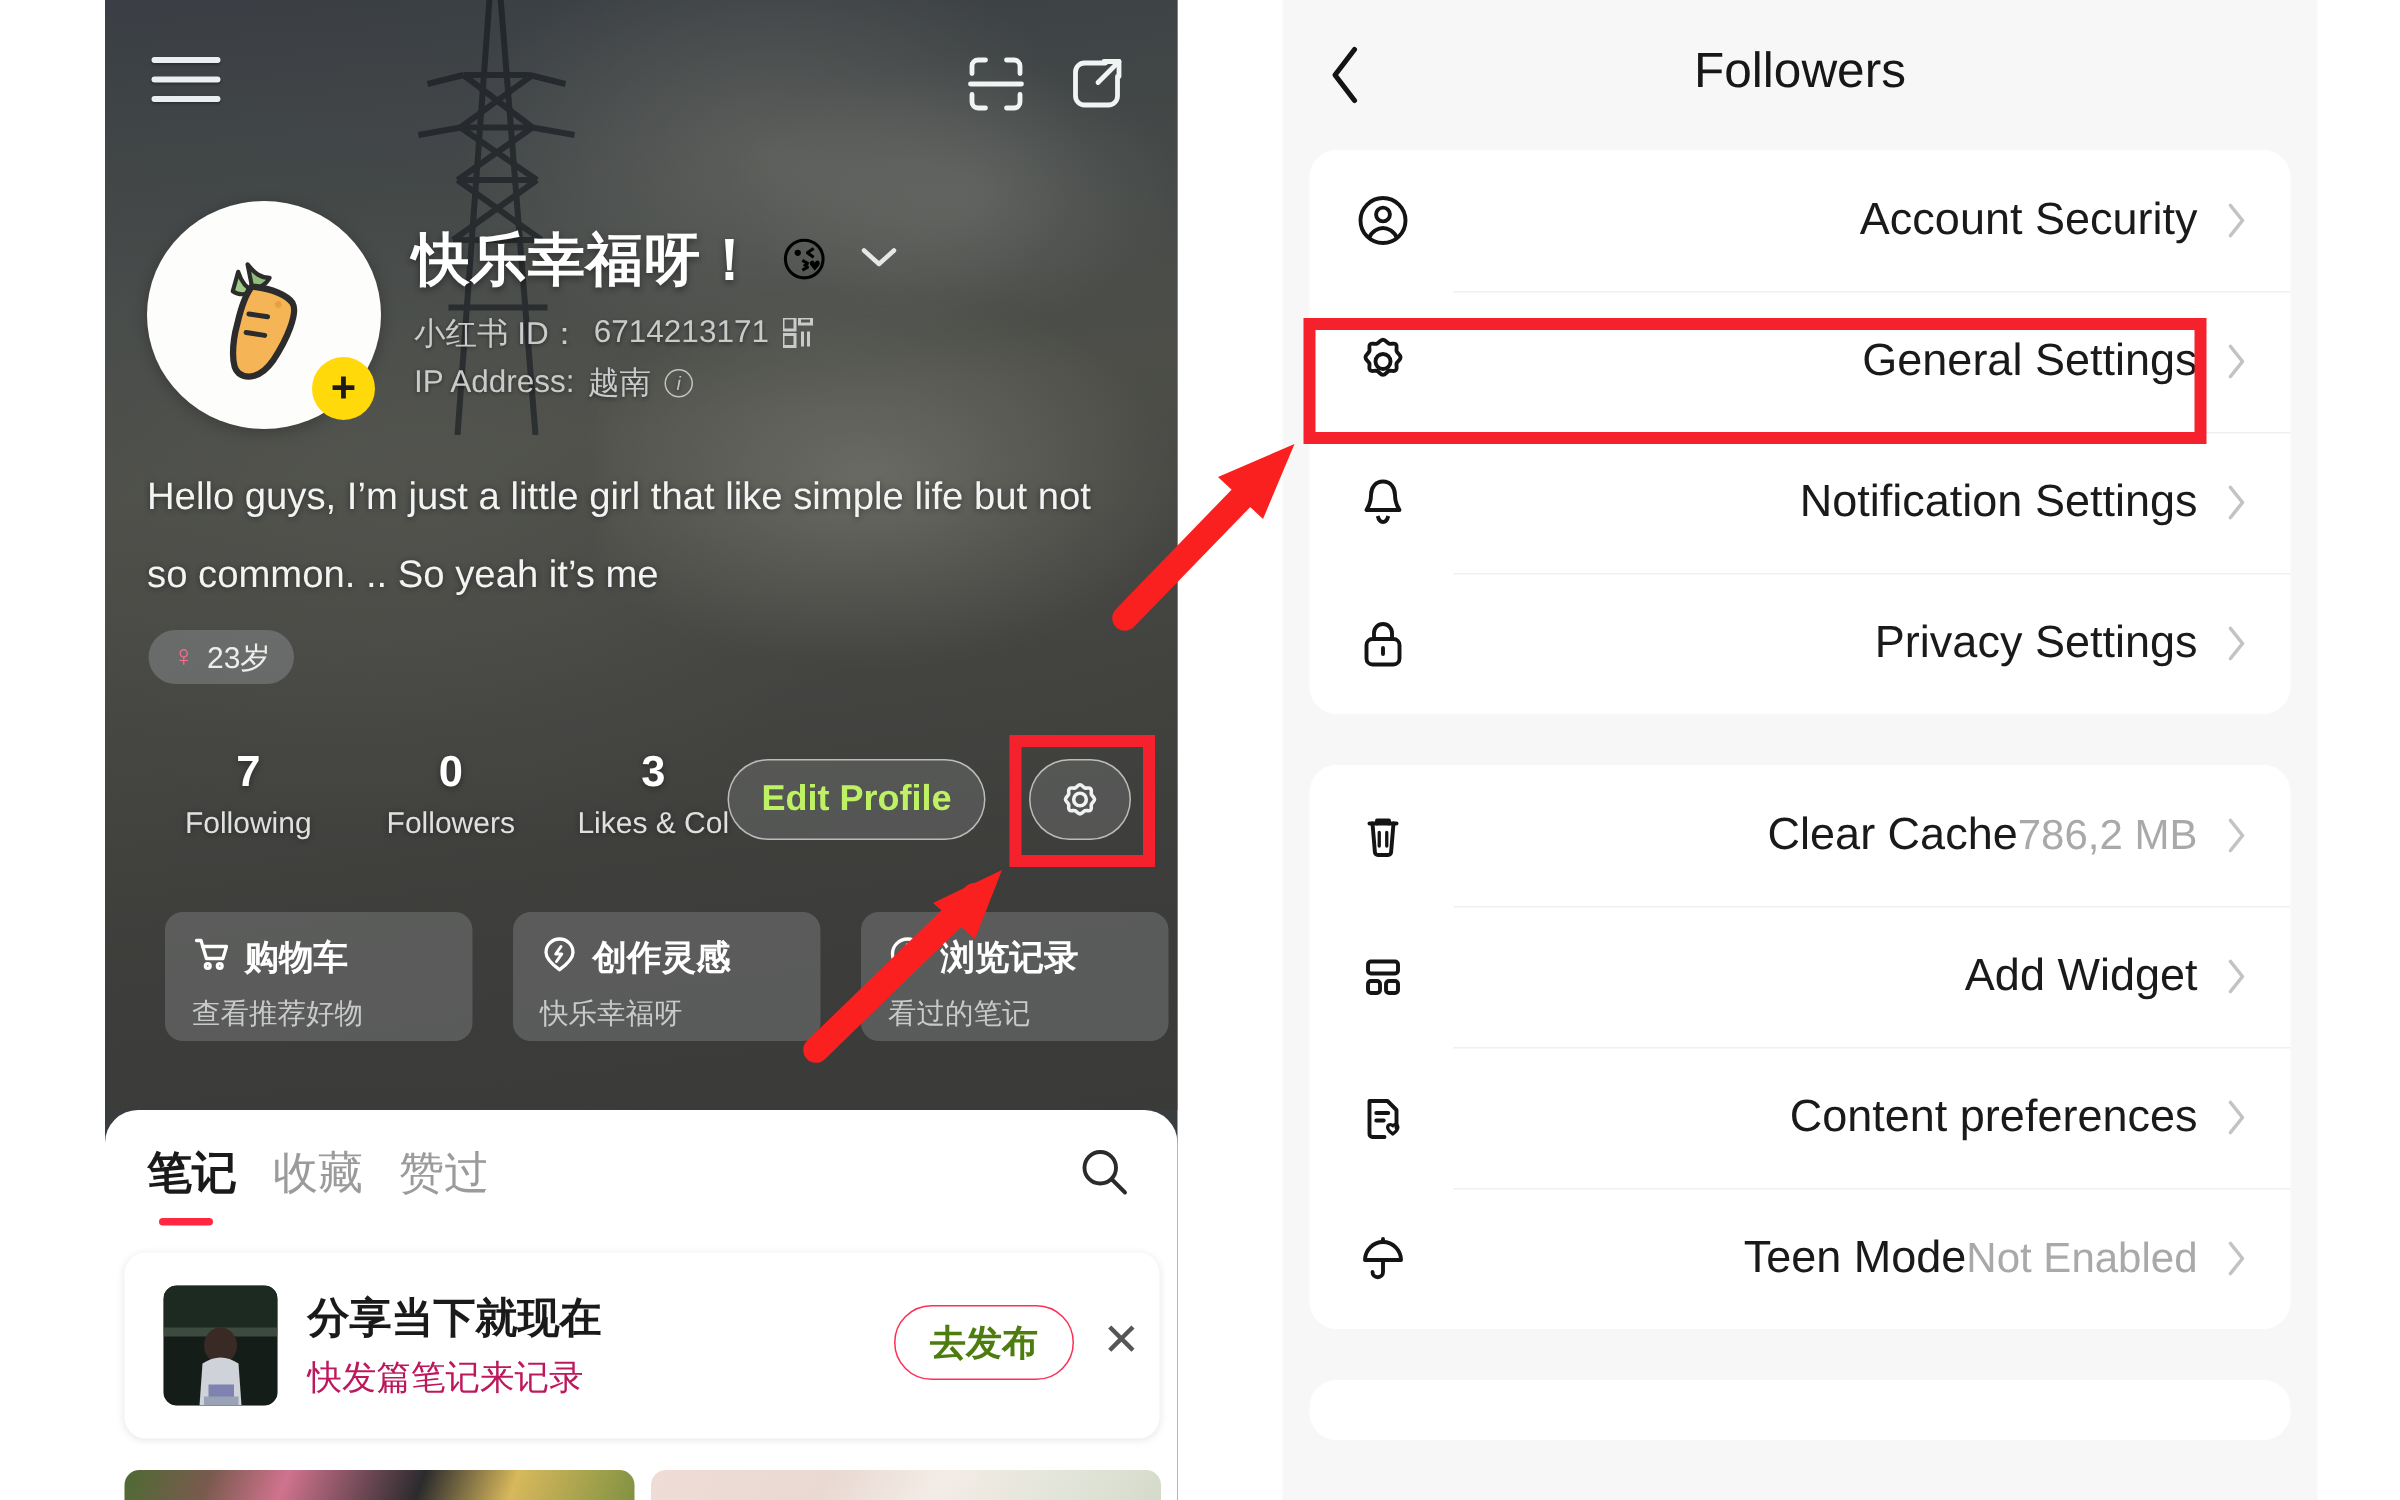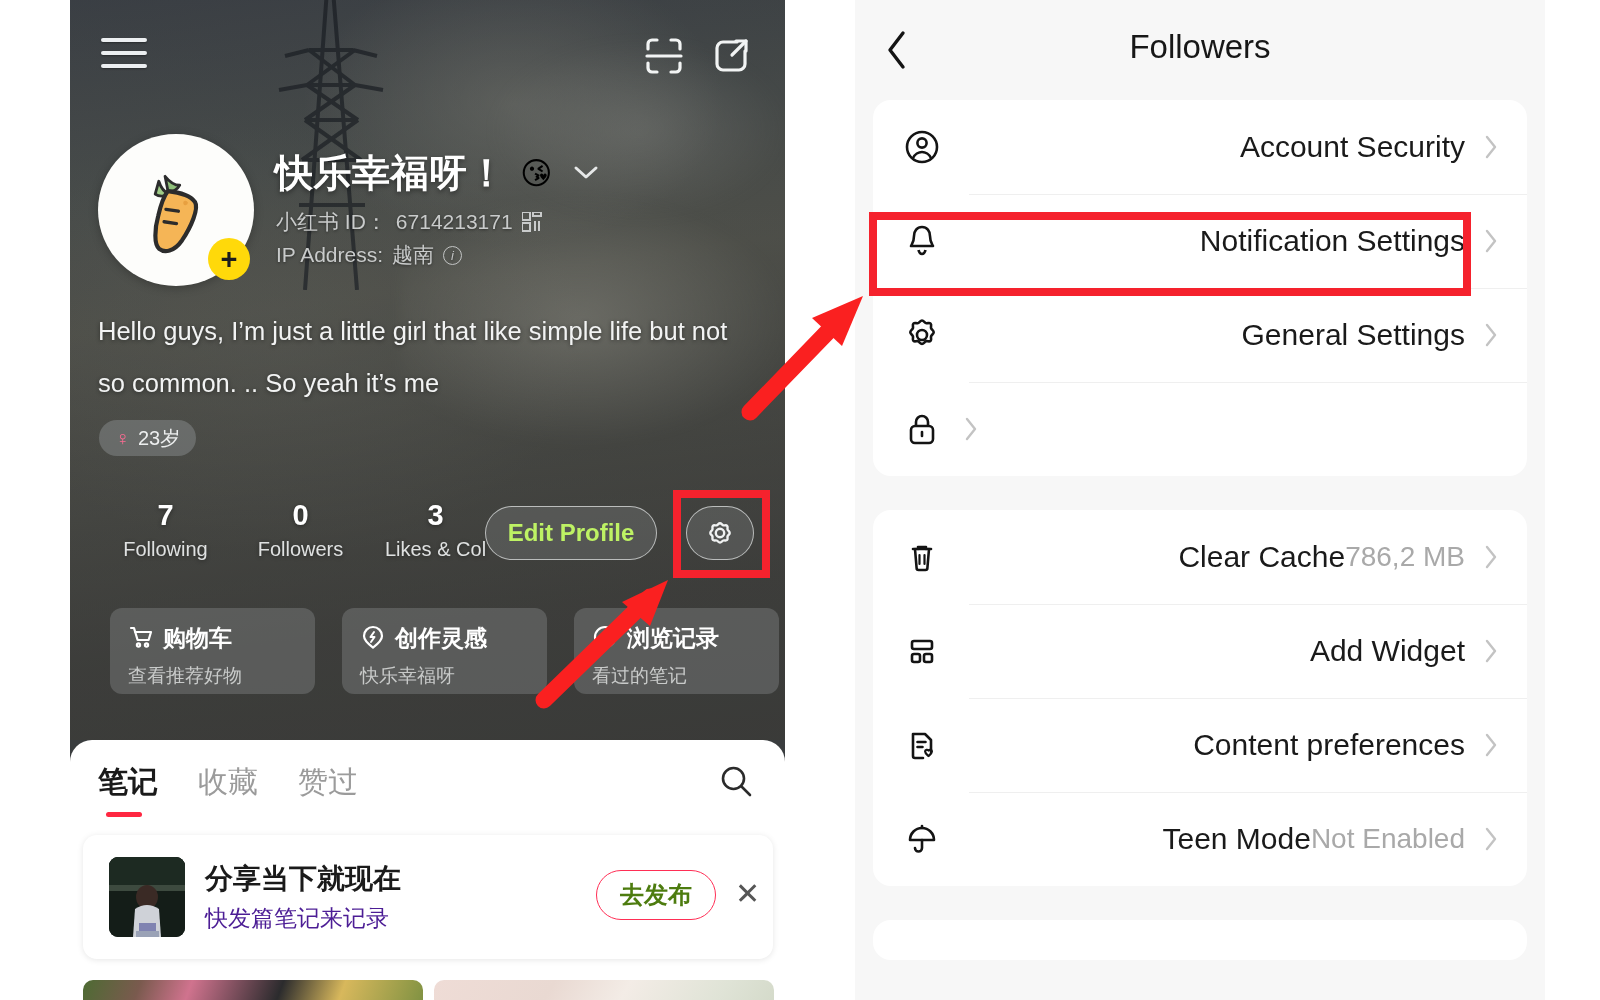--- a/index.html
+++ b/index.html
@@ -133,39 +133,39 @@
   }
   .qcard-top { display: flex; align-items: center; gap: 9px; }
   .qcard-title { font-size: 23px; font-weight: bold; color: #fff; }
   .qcard-sub { font-size: 19px; color: #c8cac9; margin-top: 9px; }
 
   
   .sheet {
     position: absolute; left: 0; top: 740px; width: 715px; height: 260px;
     background: #fff; border-radius: 22px 22px 0 0;
   }
-  .tabs { position: absolute; left: 28px; top: 22px; display: flex; gap: 40px; align-items: baseline; }
+  .tabs { position: absolute; left: 28px; top: 22px; display: flex; gap: 24px; align-items: baseline; }
   .tab { font-size: 30px; color: #9b9b9b; cursor: pointer; position: relative; }
   .tab.active { color: #1a1a1a; font-weight: bold; }
   .tab.active::after {
     content: ""; position: absolute; left: 8px; bottom: -14px; width: 36px; height: 5px;
     border-radius: 3px; background: #ff2741;
   }
   .tab-search { position: absolute; right: 30px; top: 22px; cursor: pointer; }
 
   .publish-card {
     position: absolute; left: 13px; top: 95px; width: 690px; height: 124px;
     background: #fff; border-radius: 14px; box-shadow: 0 1px 6px rgba(0,0,0,.10);
   }
   .pub-thumb {
     position: absolute; left: 26px; top: 22px; width: 76px; height: 80px; border-radius: 9px;
     overflow: hidden; background: #1c2420;
   }
   .pub-title { position: absolute; left: 122px; top: 25px; font-size: 28px; font-weight: bold; color: #1a1a1a; }
-  .pub-sub { position: absolute; left: 122px; top: 68px; font-size: 23px; color: #4c1d95; }
+  .pub-sub { position: absolute; left: 122px; top: 68px; font-size: 23px; color: #be185d; }
   .pub-btn {
     position: absolute; left: 513px; top: 35px; width: 120px; height: 50px;
     border: 1.6px solid #ff2e55; border-radius: 25px;
     display: flex; align-items: center; justify-content: center;
     font-size: 24px; font-weight: bold; color: #4d7c0f; cursor: pointer;
   }
   .pub-close {
     position: absolute; left: 652px; top: 44px; font-size: 30px; color: #565656; cursor: pointer;
     line-height: 1; font-weight: 300;
   }
@@ -433,58 +433,59 @@
         <span class="srow-value"></span>
         <span class="srow-chev">
           <svg width="16" height="28" viewBox="0 0 16 28" fill="none" stroke="#c3c3c3" stroke-width="2.4" stroke-linecap="round" stroke-linejoin="round">
               <path d="M4 4 L12 14 L4 24"></path>
             </svg>
         </span>
       </div>
 
       <div class="srow">
         <span class="srow-icon">
+          <svg width="40" height="40" viewBox="0 0 40 40" fill="none" stroke="#141414" stroke-width="2.6">
+            <path d="M20 5.5c1.8 0 2.4 2 4 2.6 1.6.6 3.3-.8 4.6.5s-.1 3 .5 4.6c.6 1.6 2.6 2.2 2.6 4s-2 2.4-2.6 4c-.6 1.6.8 3.3-.5 4.6s-3-.1-4.6.5c-1.6.6-2.2 2.6-4 2.6s-2.4-2-4-2.6c-1.6-.6-3.3.8-4.6-.5s.1-3-.5-4.6c-.6-1.6-2.6-2.2-2.6-4s2-2.4 2.6-4c.6-1.6-.8-3.3.5-4.6s3 .1 4.6-.5c1.6-.6 2.2-2.6 4-2.6z"></path>
+            <circle cx="20" cy="20" r="5"></circle>
+          </svg>
+        </span>
+        <span class="srow-label">General Settings</span>
+        <span class="srow-value"></span>
+        <span class="srow-chev">
+          <svg width="16" height="28" viewBox="0 0 16 28" fill="none" stroke="#c3c3c3" stroke-width="2.4" stroke-linecap="round" stroke-linejoin="round">
+              <path d="M4 4 L12 14 L4 24"></path>
+            </svg>
+        </span>
+      </div>
+
+      <div class="srow">
+        <span class="srow-icon">
           <svg width="40" height="40" viewBox="0 0 40 40" fill="none" stroke="#141414" stroke-width="2.6" stroke-linejoin="round">
             <path d="M20 6 c-5 0-8 4-8 9 0 6-2 8-3 10 h22 c-1-2-3-4-3-10 0-5-3-9-8-9z"></path>
             <path d="M16.5 29 c.6 2.6 1.9 4 3.5 4 s2.9-1.4 3.5-4"></path>
           </svg>
         </span>
         <span class="srow-label">Notification Settings</span>
-        <span class="srow-value"></span>
-        <span class="srow-chev">
-          <svg width="16" height="28" viewBox="0 0 16 28" fill="none" stroke="#c3c3c3" stroke-width="2.4" stroke-linecap="round" stroke-linejoin="round">
-              <path d="M4 4 L12 14 L4 24"></path>
-            </svg>
-        </span>
-      </div>
-
-      <div class="srow">
-        <span class="srow-icon">
-          <svg width="40" height="40" viewBox="0 0 40 40" fill="none" stroke="#141414" stroke-width="2.6">
-            <path d="M20 5.5c1.8 0 2.4 2 4 2.6 1.6.6 3.3-.8 4.6.5s-.1 3 .5 4.6c.6 1.6 2.6 2.2 2.6 4s-2 2.4-2.6 4c-.6 1.6.8 3.3-.5 4.6s-3-.1-4.6.5c-1.6.6-2.2 2.6-4 2.6s-2.4-2-4-2.6c-1.6-.6-3.3.8-4.6-.5s.1-3-.5-4.6c-.6-1.6-2.6-2.2-2.6-4s2-2.4 2.6-4c.6-1.6-.8-3.3.5-4.6s3 .1 4.6-.5c1.6-.6 2.2-2.6 4-2.6z"></path>
-            <circle cx="20" cy="20" r="5"></circle>
-          </svg>
-        </span>
-        <span class="srow-label">General Settings</span>
         <span class="srow-value"></span>
         <span class="srow-chev">
           <svg width="16" height="28" viewBox="0 0 16 28" fill="none" stroke="#c3c3c3" stroke-width="2.4" stroke-linecap="round" stroke-linejoin="round">
               <path d="M4 4 L12 14 L4 24"></path>
             </svg>
         </span>
       </div>
 
       <div class="srow">
         <span class="srow-icon">
           <svg width="40" height="40" viewBox="0 0 40 40" fill="none" stroke="#141414" stroke-width="2.6" stroke-linejoin="round">
             <rect x="9" y="17" width="22" height="17" rx="4"></rect>
             <path d="M14 17 v-4 a6 6 0 0 1 12 0 v4"></path>
             <path d="M20 23 v4" stroke-linecap="round"></path>
           </svg>
         </span>
+        <span class="srow-label">Privacy Settings</span>
         <span class="srow-value"></span>
         <span class="srow-chev">
           <svg width="16" height="28" viewBox="0 0 16 28" fill="none" stroke="#c3c3c3" stroke-width="2.4" stroke-linecap="round" stroke-linejoin="round">
               <path d="M4 4 L12 14 L4 24"></path>
             </svg>
         </span>
       </div>
     </div>
 
     <div class="card">

